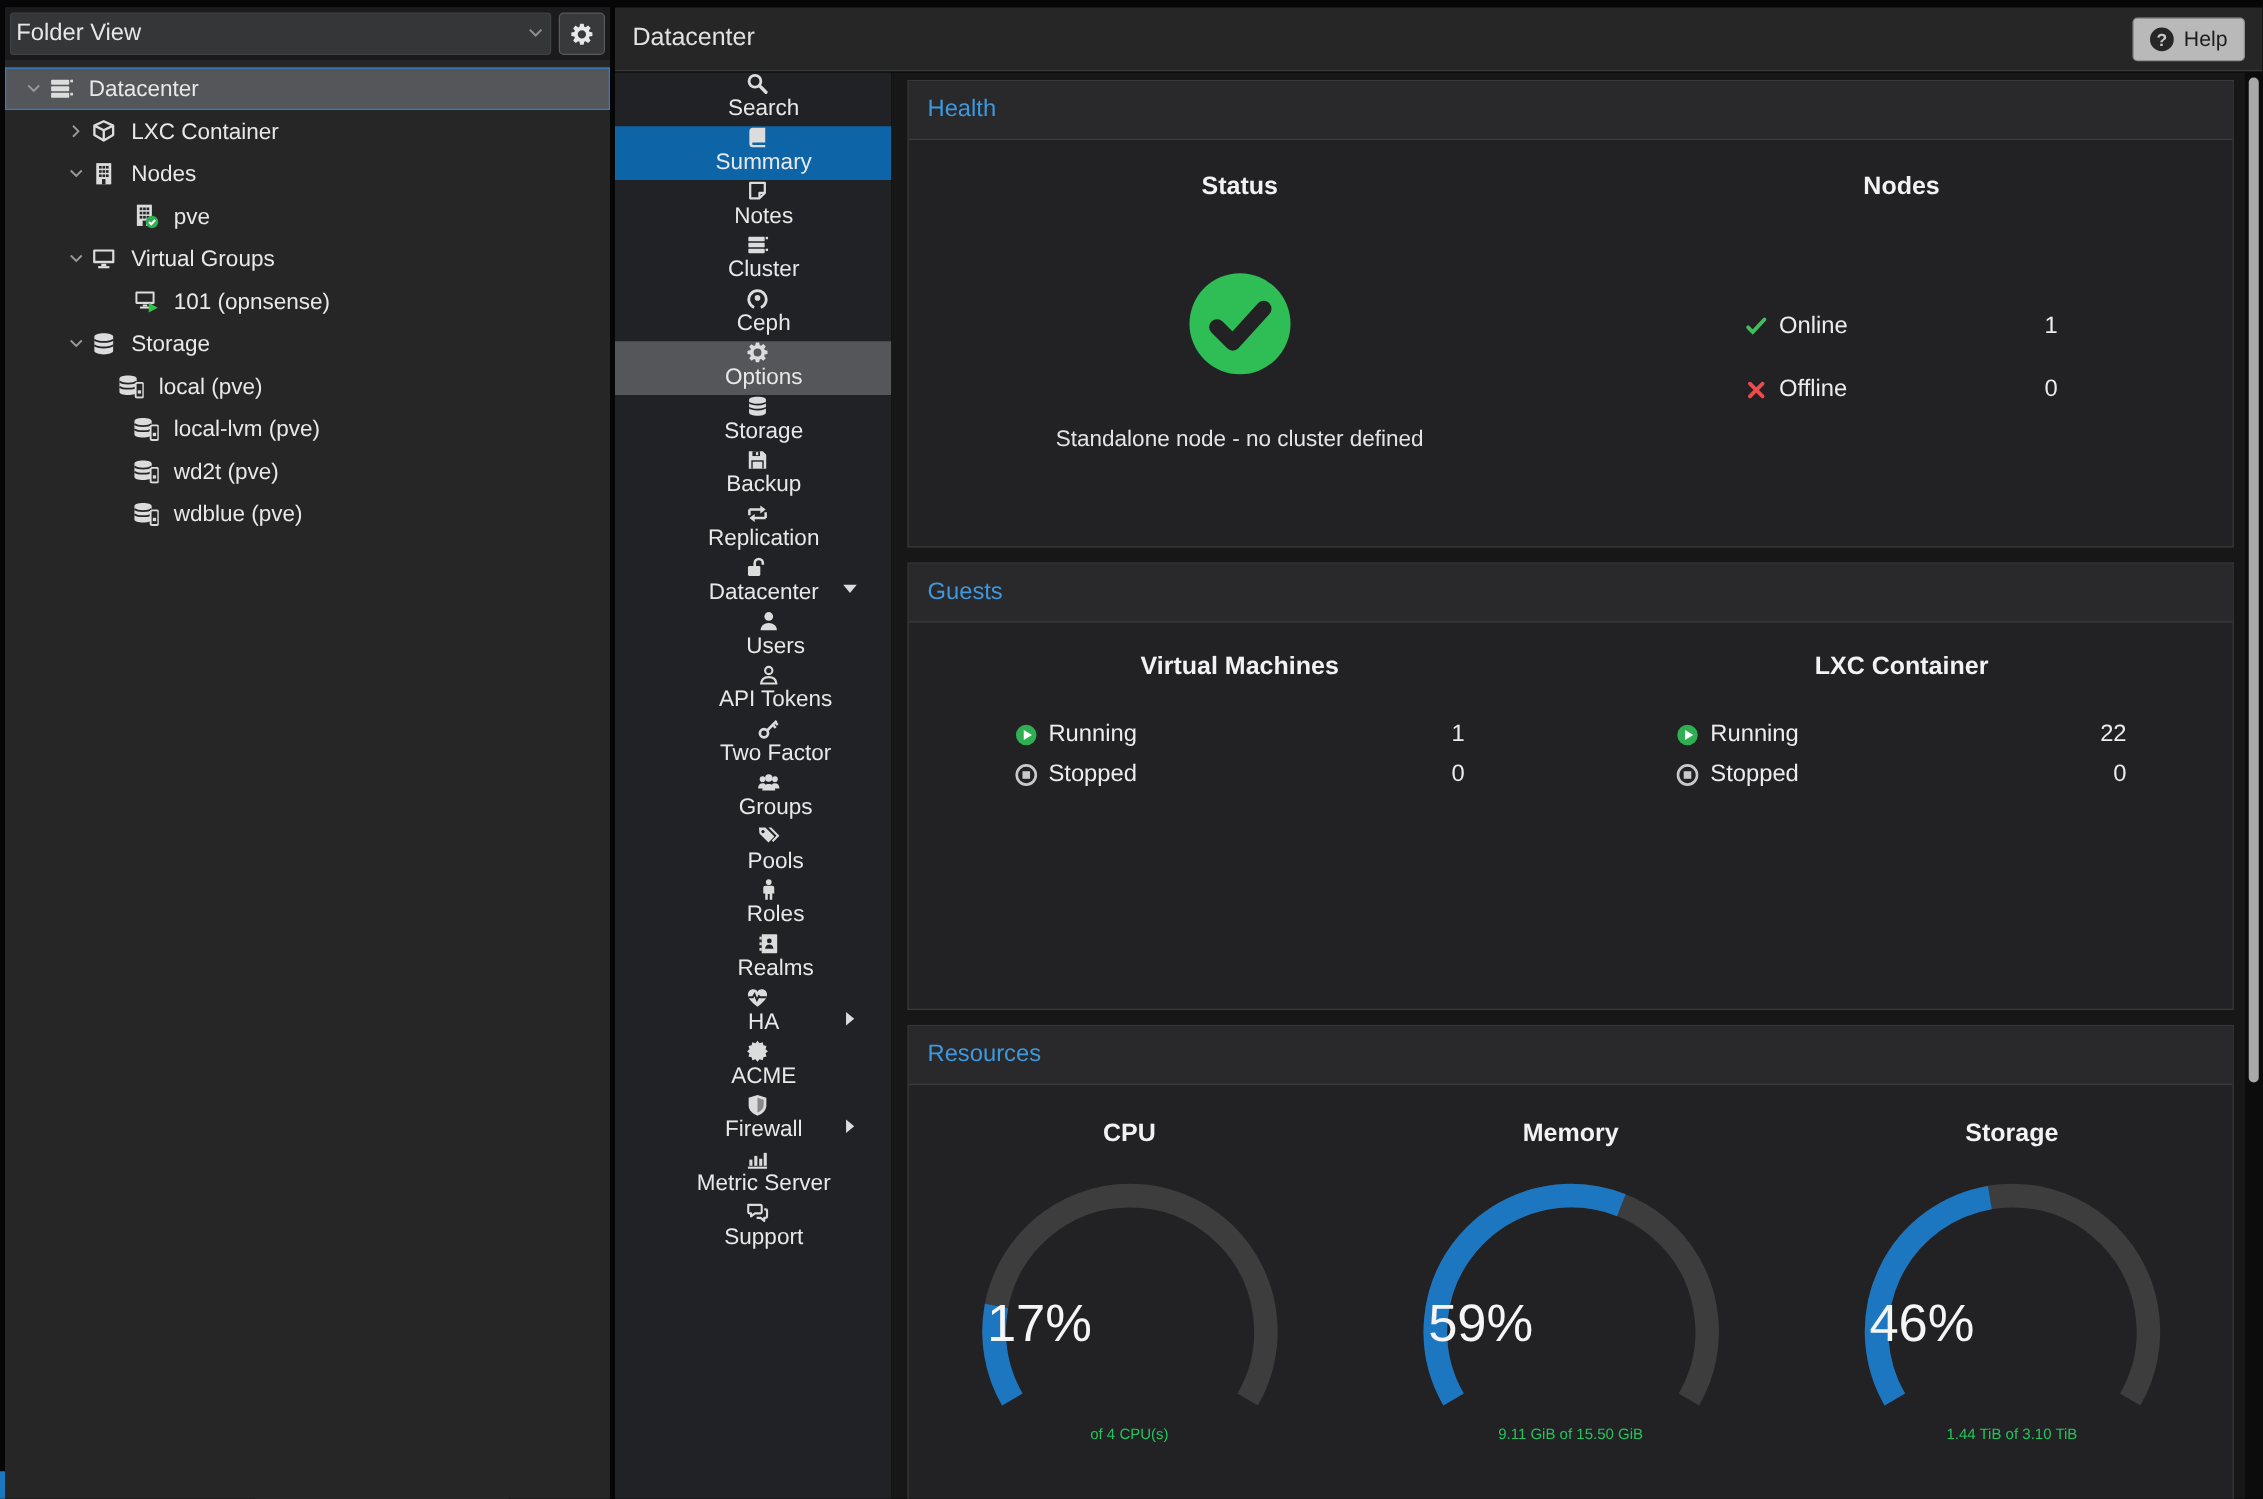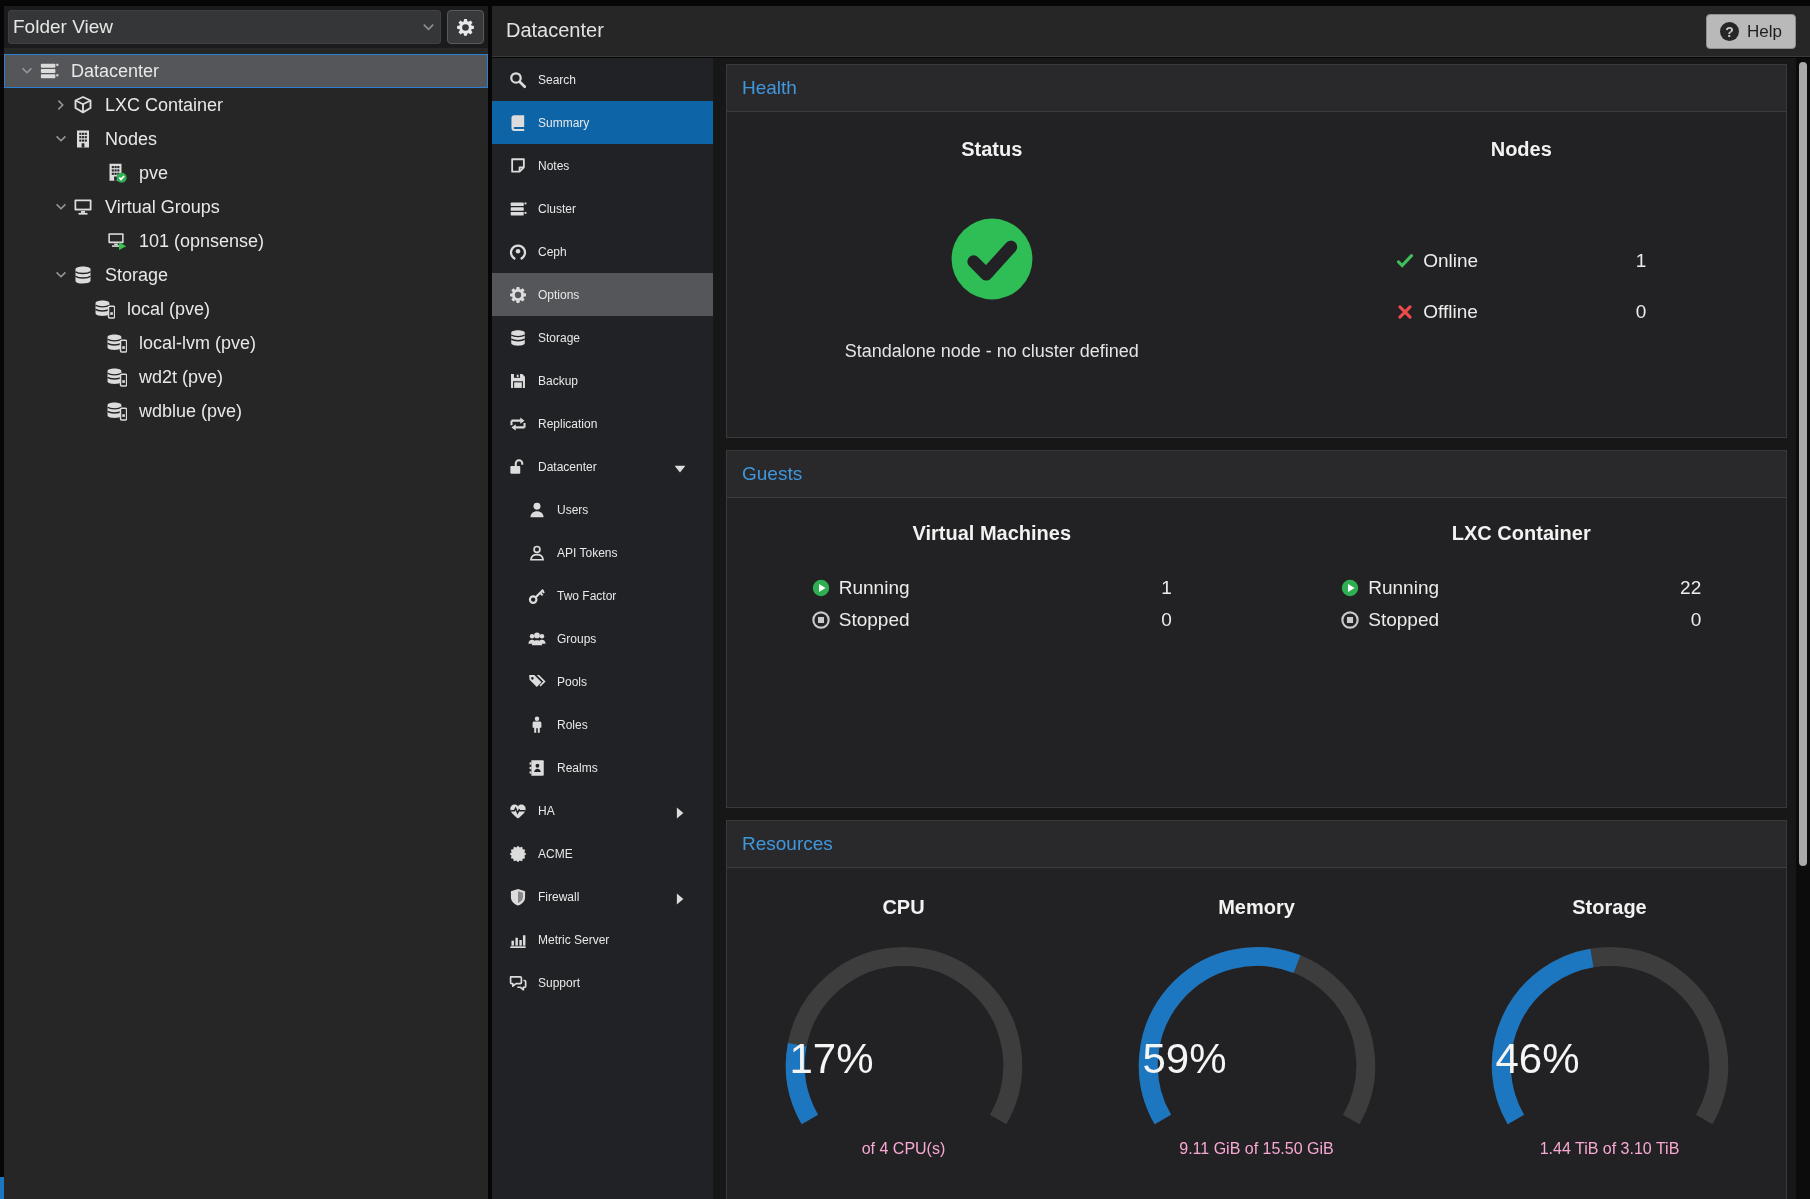--- a/index.html
+++ b/index.html
@@ -36,21 +36,21 @@
               background:#b9b9b9; border:1px solid #8f8f8f; border-radius:4px;
               display:flex; align-items:center; gap:8px; color:#1e1e1e; font-size:17px; }
   .help-q { width:19px; height:19px; border-radius:50%; background:#262626; color:#c9c9c9;
             display:flex; align-items:center; justify-content:center; font-size:14px;
             font-weight:bold; }
 
   
   #menu-panel { position:absolute; left:492px; top:58px; width:221px; bottom:0;
                 background:#212226; }
   .menu-item { height:43px; display:flex; align-items:center; padding-left:17px;
-               font-size:12px; color:#e8e8e8; position:relative; }
+               font-size:18px; color:#e8e8e8; position:relative;flex-direction:column; }
   .menu-item .icon { width:18px; height:18px; margin-right:11px; color:#dcdcdc; flex:none; }
   .menu-item.indent { padding-left:36px; }
   .menu-item.selected { background:#0d65a8; }
   .menu-item.hover { background:#54565a; }
   .menu-caret { position:absolute; right:13px; top:15px; color:#d0d0d0; }
 
   
   #content { position:absolute; left:713px; top:58px; right:14px; bottom:0;
              background:#171717; overflow:hidden; }
   .panel { margin-left:13px; width:1061px; background:#222224; border:1px solid #39393b; }
@@ -75,21 +75,21 @@
   #guests-panel { margin-top:12px; height:358px; }
   #guests-panel .panel-body { padding-top:24px;text-align:center; }
   #guests-panel .stat-rows { margin-top:27px; width:360px; }
   #guests-panel .stat-row { height:32px; }
 
   #resources-panel { margin-top:12px; height:420px; }
   #resources-panel .panel-body { padding-top:28px; }
   .gauge-wrap { position:relative; margin-top:22px; width:260px; height:187px; }
   .gauge-pct { position:absolute; left:16px; top:94px; width:100%; text-align:left;
                font-size:42px; color:#f5f5f5; }
-  .gauge-sub { margin-top:12px; font-size:16px; color:#f9a8d4; }
+  .gauge-sub { margin-top:12px; font-size:12px; color:#22c55e; }
 
   
   #scrollbar { position:absolute; right:0; top:58px; width:14px; bottom:0; background:#0c0c0c; }
   #scroll-thumb { position:absolute; left:3px; top:4px; width:8px; height:804px;
                   background:#a9a9a9; border-radius:4px; }
   #blue-sliver { position:absolute; left:0; bottom:0; width:4px; height:22px; background:#1d76c0; }
 </style>
 </head>
 <body>
 

